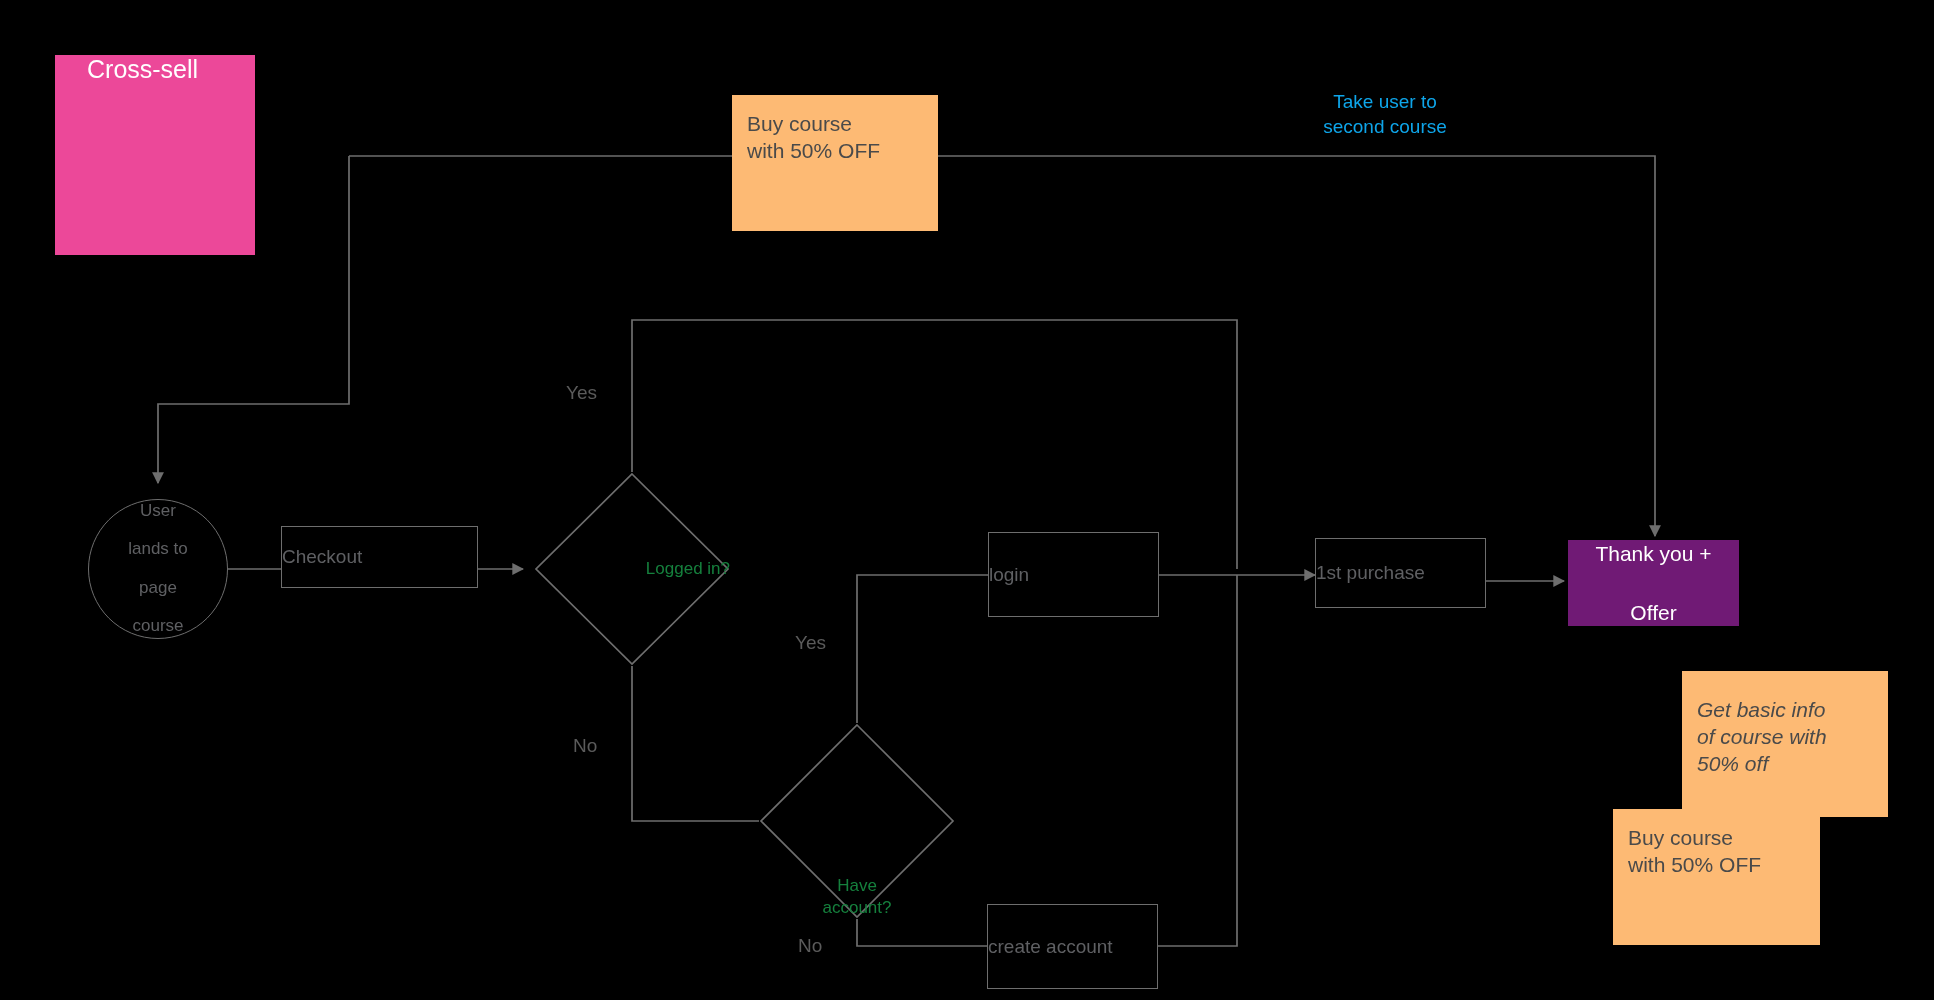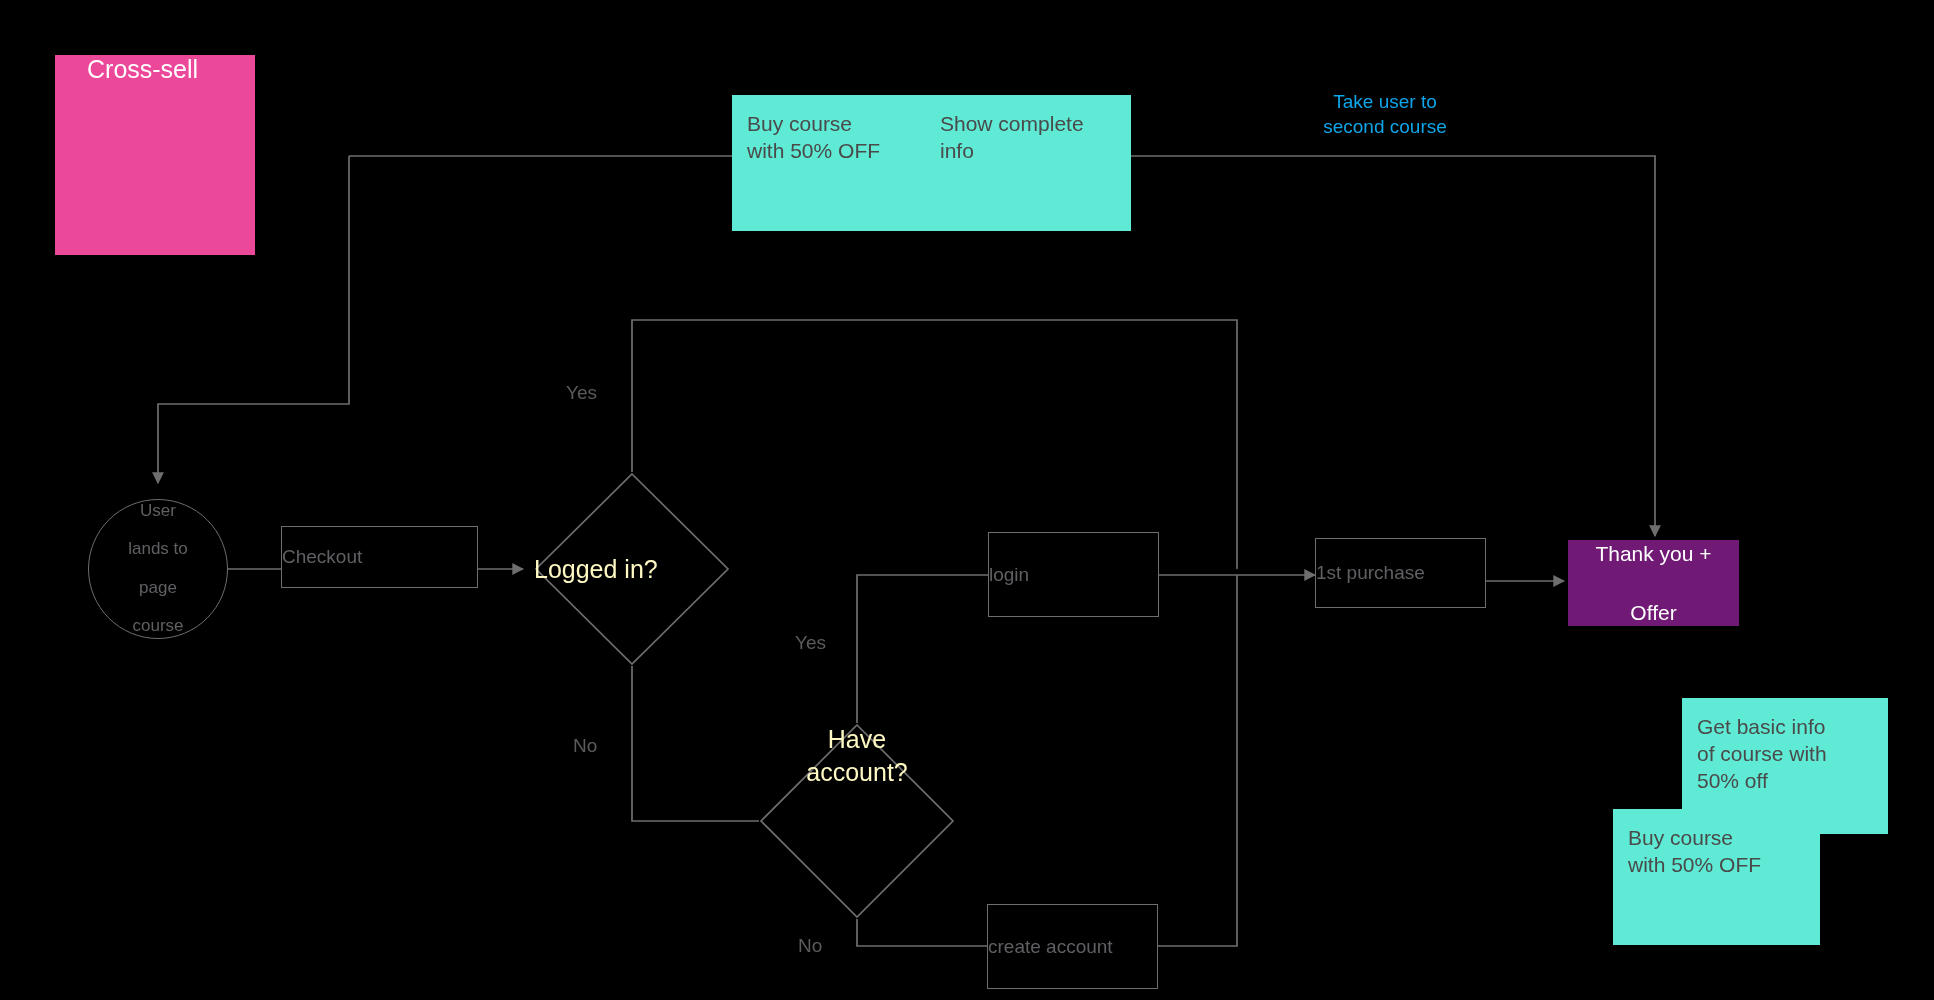--- a/index.html
+++ b/index.html
@@ -4,37 +4,37 @@
 <style>
   html,body{margin:0;padding:0;background:#000;}
   body{width:1934px;height:1000px;position:relative;overflow:hidden;
        font-family:"Liberation Sans","DejaVu Sans",sans-serif;}
   #canvas{position:absolute;left:0;top:0;width:1934px;height:1000px;}
   svg.wires{position:absolute;left:0;top:0;width:1934px;height:1000px;pointer-events:none;}
 
   .node{position:absolute;box-sizing:border-box;display:flex;align-items:center;
         justify-content:space-between;text-align:center;}
 
-  .sticky{background:#5eead4;color:#4a4a4a;font-size:21px;line-height:1.28;
+  .sticky{background:#fdba74;color:#4a4a4a;font-size:21px;line-height:1.28;
           padding:16px 15px 0 15px;display:block;font-weight:500;}
   .sticky span{display:block;}
 
   .start-box{background:#ec4899;color:#ffffff;font-size:25px;font-weight:500;
              align-items:flex-start;justify-content:flex-start;padding-left:32px;}
 
   .rect{border:1.6px solid #6e6e6e;color:#5f6063;font-size:19px;}
   .dark-rect{background:#701a75;color:#ffffff;font-size:21px;line-height:1.3;border:none;}
 
   .circle{border:1.6px solid #6e6e6e;border-radius:50%;color:#5f6063;
           font-size:17px;line-height:1.35;}
 
   .diamond-wrap{position:absolute;}
   .diamond-label{position:absolute;left:0;top:0;width:100%;height:100%;
-                 display:flex;align-items:center;justify-content:flex-start;
-                 color:#fef9c3;font-size:25px;line-height:1.3;text-align:center;}
+                 display:flex;align-items:center;justify-content:flex-end;
+                 color:#15803d;font-size:17px;line-height:1.3;text-align:center;}
 
   .edge-label{position:absolute;color:#5b5b5b;font-size:19px;}
   .note-label{position:absolute;color:#0ea5e9;font-size:19px;line-height:1.3;
               text-align:center;}
   .multi span{display:block;}
 </style>
 </head>
 <body>
 
 <div id="canvas">
@@ -73,24 +73,20 @@
 
   <div class="node start-box" style="left:55px;top:55px;width:200px;height:200px;">
     <span>Cross-sell</span>
   </div>
 
   <div class="sticky" style="position:absolute;left:732px;top:95px;width:176px;height:120px;">
     <span>Buy course</span>
     <span>with 50% OFF</span>
   </div>
 
-  <div class="sticky" style="position:absolute;left:925px;top:95px;width:176px;height:120px;">
-    <span>Show complete</span>
-    <span>info</span>
-  </div>
 
   <div class="note-label multi" style="left:1300px;top:90px;width:170px;">
     <span>Take user to</span>
     <span>second course</span>
   </div>
 
   <div class="node circle multi" style="left:88px;top:499px;width:140px;height:140px;flex-direction:column;">
     <span>User</span>
     <span>lands to</span>
     <span>page</span>
@@ -136,21 +132,21 @@
     <span>Thank you +</span>
     <span>Offer</span>
   </div>
 
   <div class="edge-label" style="left:566px;top:382px;">Yes</div>
   <div class="edge-label" style="left:573px;top:735px;">No</div>
   <div class="edge-label" style="left:795px;top:632px;">Yes</div>
   <div class="edge-label" style="left:798px;top:935px;">No</div>
 
 
-  <div class="sticky" style="position:absolute;left:1682px;top:698px;width:176px;height:120px;padding-top:16px;">
+  <div class="sticky" style="position:absolute;left:1682px;top:671px;width:176px;height:120px;padding-top:26px;font-style:italic;">
     <span>Get basic info</span>
     <span>of course with</span>
     <span>50% off</span>
   </div>
 
   <div class="sticky" style="position:absolute;left:1613px;top:809px;width:177px;height:120px;">
     <span>Buy course</span>
     <span>with 50% OFF</span>
   </div>
 

